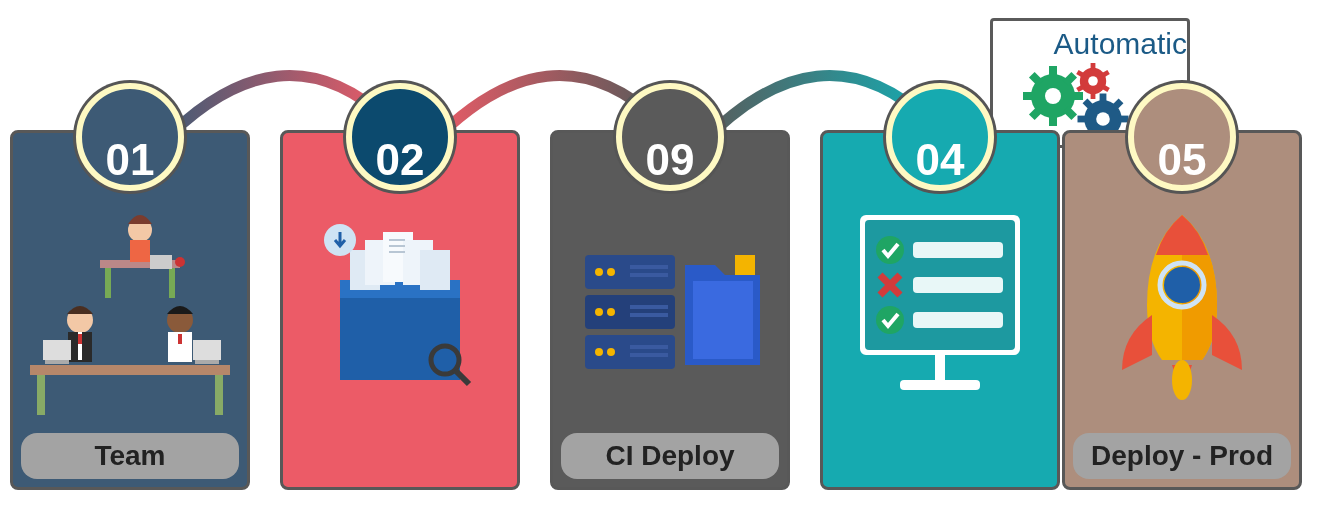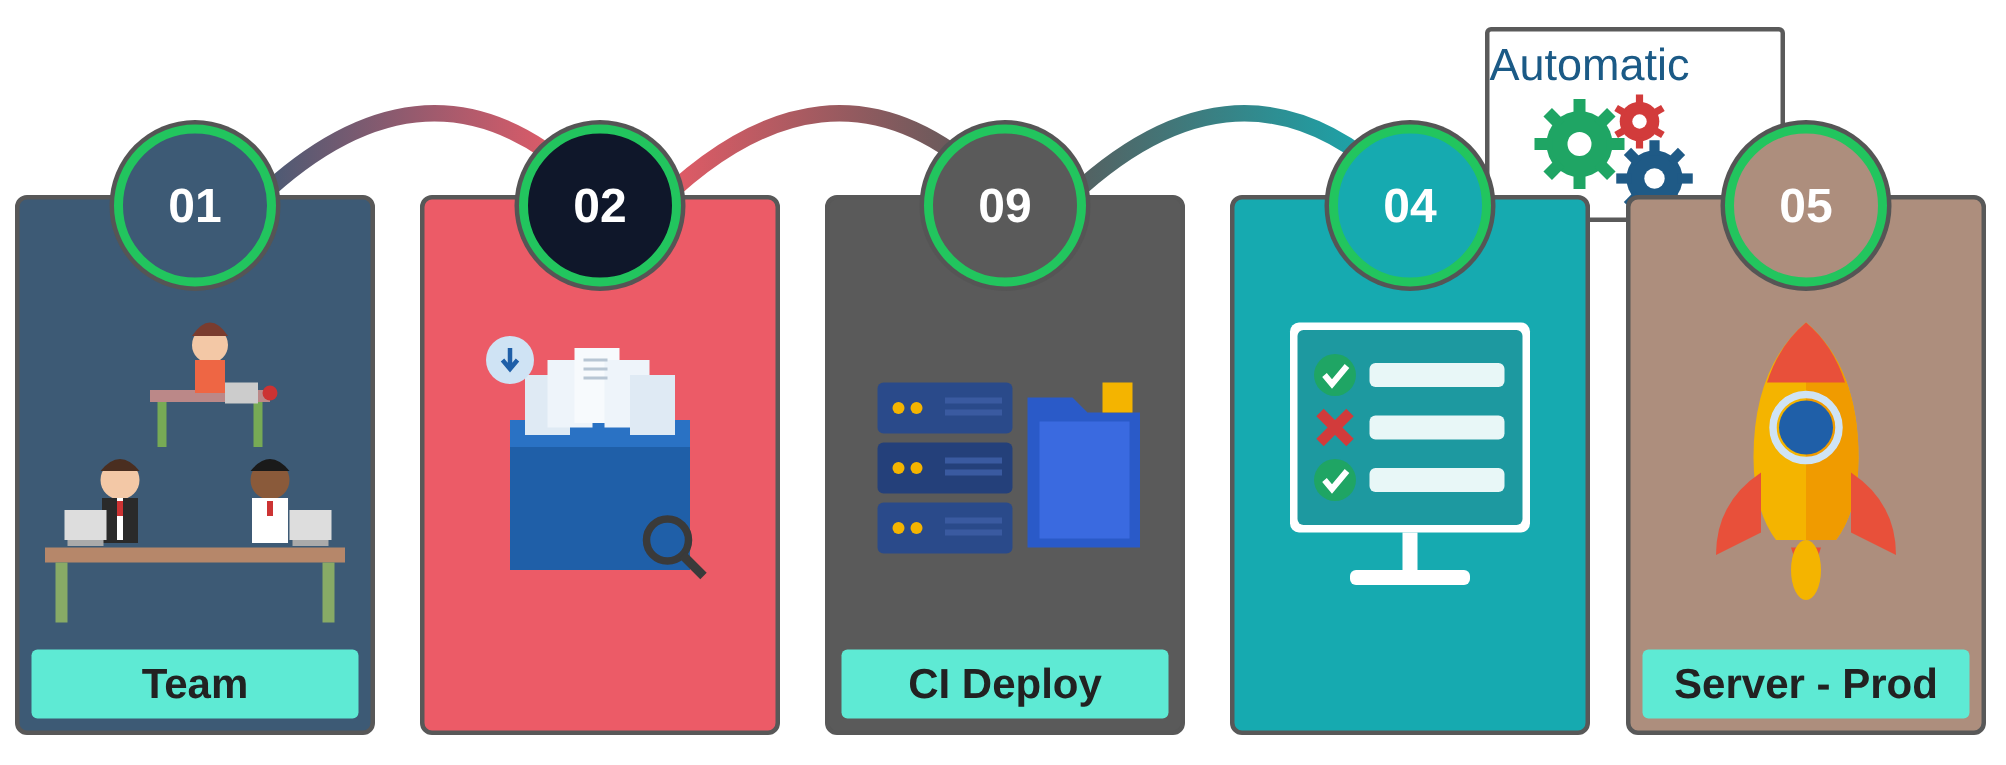--- a/index.html
+++ b/index.html
@@ -1,23 +1,23 @@
 <!DOCTYPE html>
 <html><head>
 <meta charset="utf-8">
 <style>
   html,body{margin:0;padding:0;background:#fff;}
   body{width:1337px;height:510px;position:relative;font-family:"Segoe UI",Arial,sans-serif;}
   .stage{position:absolute;top:130px;width:240px;height:360px;border:3px solid #585858;border-radius:8px;box-sizing:border-box;overflow:visible;}
   .stage .art{position:absolute;top:60px;left:0;right:0;bottom:60px;display:flex;align-items:center;justify-content:center;}
-  .stage .label{position:absolute;left:8px;right:8px;bottom:8px;height:46px;background:#5eead4;border-radius:4px;display:flex;align-items:center;justify-content:center;font-size:28px;font-weight:600;color:#222;margin-top:12px;}
-  .num{position:absolute;top:-50px;width:96px;height:96px;border-radius:50%;border:6px solid #22c55e;box-shadow:0 0 0 3px #555;display:flex;align-items:center;justify-content:center;color:#fff;font-size:32px;font-weight:600;left:50%;transform:translateX(-50%);}
+  .stage .label{position:absolute;left:8px;right:8px;bottom:8px;height:46px;background:#a3a3a3;border-radius:16px;display:flex;align-items:center;justify-content:center;font-size:28px;font-weight:600;color:#222;margin-top:12px;}
+  .num{position:absolute;top:-50px;width:96px;height:96px;border-radius:50%;border:6px solid #fef9c3;box-shadow:0 0 0 3px #555;display:flex;align-items:flex-end;justify-content:center;color:#fff;font-size:44px;font-weight:600;left:50%;transform:translateX(-50%);}
   .arrow{position:absolute;top:50px;}
   .auto-box{position:absolute;top:18px;left:990px;width:200px;height:130px;background:#fff;border:3px solid #5a5a5a;border-radius:4px;box-sizing:border-box;}
-  .auto-box .title{position:absolute;top:6px;left:0;right:0;text-align:left;font-size:30px;color:#1b5a86;font-weight:500;}
+  .auto-box .title{position:absolute;top:6px;left:0;right:0;text-align:right;font-size:30px;color:#1b5a86;font-weight:500;}
 </style>
 </head>
 <body>
 
 <svg class="arrow" style="left:140px" width="280" height="110" viewBox="0 0 280 110">
   <defs>
       <linearGradient id="g1" x1="0" x2="1">
         <stop offset="0" stop-color="#3d5a75"></stop>
         <stop offset="1" stop-color="#ec5b67"></stop>
       </linearGradient>
@@ -137,21 +137,21 @@
           <rect x="153" y="24" width="4" height="10" fill="#c33"></rect>
         <rect x="168" y="30" width="28" height="20" fill="#ddd"></rect>
           <rect x="170" y="50" width="24" height="4" fill="#aaa"></rect>
       </g>
     </svg>
   </div>
   <div class="label">Team</div>
 </div>
 
 <div class="stage" style="left:280px;background:#ec5b67;">
-  <div class="num" style="background:#0f172a">
+  <div class="num" style="background:#0c4a6e">
       <span>02</span>
     </div>
   <div class="art">
     <svg width="190" height="200" viewBox="0 0 190 200">
       <rect x="35" y="70" width="120" height="100" fill="#1f5fa8"></rect>
       <rect x="35" y="70" width="120" height="18" fill="#2a72c4"></rect>
       <rect x="45" y="40" width="30" height="40" fill="#dfeaf4"></rect>
         <rect x="60" y="30" width="30" height="45" fill="#eef4fa"></rect>
       <rect x="78" y="22" width="30" height="50" fill="#f7fafd"></rect>
         <rect x="98" y="30" width="30" height="45" fill="#eef4fa"></rect>
@@ -228,31 +228,31 @@
           </g>
         <rect x="68" y="72" width="90" height="16" rx="4" fill="#e8f7f7"></rect>
         <circle cx="45" cy="115" r="14" fill="#1fa564"></circle>
           <path d="M38 115 l5 6 l10 -12" stroke="#fff" stroke-width="4" fill="none"></path>
         <rect x="68" y="107" width="90" height="16" rx="4" fill="#e8f7f7"></rect>
       </g>
     </svg>
   </div>
 </div>
 
-<div class="stage" style="left:1084px;background:#ad8e7d;">
+<div class="stage" style="left:1062px;background:#ad8e7d;">
   <div class="num" style="background:#ad8e7d">
       <span>05</span>
     </div>
   <div class="art">
     <svg width="170" height="210" viewBox="0 0 170 210">
       <path d="M85 10 q35 30 35 90 q0 35 -15 55 h-40 q-15 -20 -15 -55 q0 -60 35 -90 z" fill="#f4b400"></path>
       <path d="M85 10 q35 30 35 90 q0 35 -15 55 l-20 0 l0 -145 z" fill="#f09b00"></path>
       <path d="M85 10 q-18 15 -26 40 h52 q-8 -25 -26 -40 z" fill="#e8503a"></path>
       <circle cx="85" cy="80" r="18" fill="#1f5fa8"></circle>
         <circle cx="85" cy="80" r="22" fill="none" stroke="#cfe3f4" stroke-width="5"></circle>
       <path d="M55 110 q-30 20 -30 55 l30 -15 z" fill="#e8503a"></path>
       <path d="M115 110 q30 20 30 55 l-30 -15 z" fill="#e8503a"></path>
       <path d="M75 160 q10 30 10 30 q0 0 10 -30 z" fill="#e8503a"></path>
       <ellipse cx="85" cy="175" rx="10" ry="20" fill="#f4b400"></ellipse>
     </svg>
   </div>
-  <div class="label">Server - Prod</div>
+  <div class="label">Deploy - Prod</div>
 </div>
 
 </body></html>

